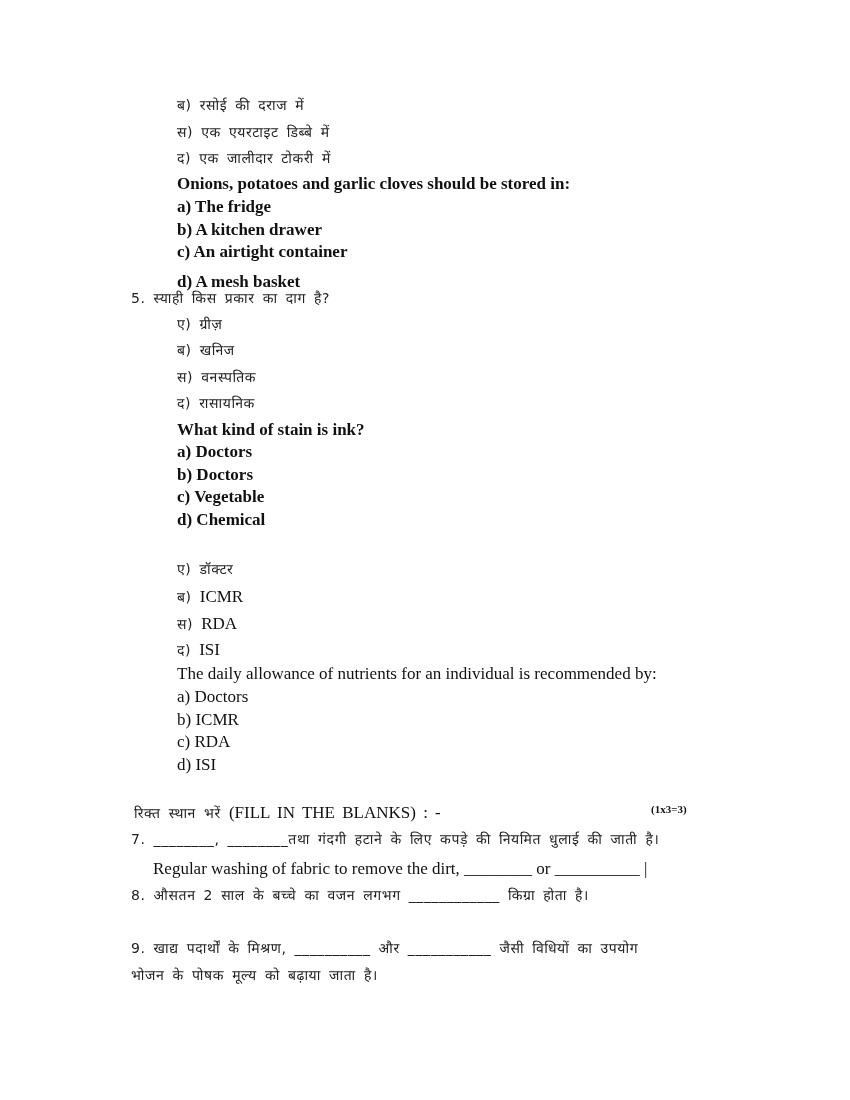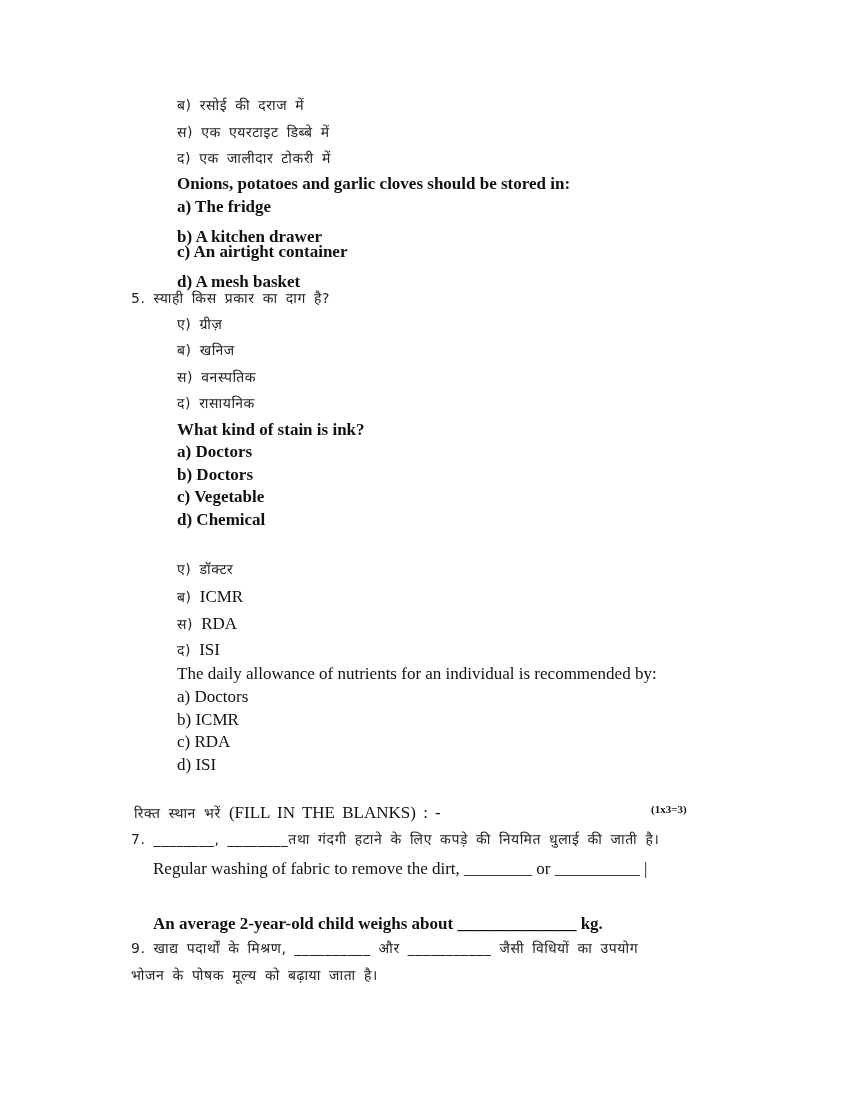--- a/index.html
+++ b/index.html
@@ -65,21 +65,21 @@
 <body>
 
 <div class="page">
 
   <div class="line hi ind1" style="top:98px;">ब) रसोई की दराज में</div>
   <div class="line hi ind1" style="top:125px;">स) एक एयरटाइट डिब्बे में</div>
   <div class="line hi ind1" style="top:151px;">द) एक जालीदार टोकरी में</div>
 
   <div class="line en-b ind1" style="top:175px;">Onions, potatoes and garlic cloves should be stored in:</div>
   <div class="line en-b ind1" style="top:198px;">a) The fridge</div>
-  <div class="line en-b ind1" style="top:228px;">b) A kitchen drawer</div>
+  <div class="line en-b ind1" style="top:221px;">b) A kitchen drawer</div>
   <div class="line en-b ind1" style="top:243px;">c) An airtight container</div>
   <div class="line en-b ind1" style="top:266px;margin-top:7px;">d) A mesh basket</div>
 
   <div class="line hi ind0" style="top:291px;">5. स्याही किस प्रकार का दाग है?</div>
   <div class="line hi ind1" style="top:317px;">ए)  ग्रीज़</div>
   <div class="line hi ind1" style="top:343px;">ब) खनिज</div>
   <div class="line hi ind1" style="top:370px;">स)  वनस्पतिक</div>
   <div class="line hi ind1" style="top:396px;">द) रासायनिक</div>
 
   <div class="line en-b ind1" style="top:421px;">What kind of stain is ink?</div>
@@ -108,18 +108,18 @@
   <div class="line en-n ind1" style="top:756px;">d) ISI</div>
 
   <div class="line hi mixed" style="top:804px; left:134px;">
     <span>रिक्त स्थान भरें </span><span class="en-frag" style="font-weight:normal;">(FILL IN THE BLANKS) : -</span>
   </div>
   <div class="marks" style="top:804px;">(1x3=3)</div>
 
   <div class="line hi" style="top:832px; left:131px;">7.  ________,  ________तथा गंदगी हटाने के लिए कपड़े की नियमित धुलाई की जाती है।</div>
   <div class="line en-n" style="top:860px; left:153px;">Regular washing of fabric to remove the dirt, ________ or __________ |</div>
 
-  <div class="line en-b" style="top:915px; left:153px;">An average 2-year-old child weighs about ______________ kg.</div>
+  <div class="line hi" style="top:888px; left:131px;">8.  औसतन 2 साल के बच्चे का वजन लगभग ____________ किग्रा होता है।</div>
 
   <div class="line hi" style="top:941px; left:131px;">9.  खाद्य पदार्थों के मिश्रण,  __________  और  ___________  जैसी विधियों का उपयोग</div>
   <div class="line hi" style="top:968px; left:131px;">भोजन के पोषक मूल्य को बढ़ाया जाता है।</div>
 
 </div>
 
 </body></html>

